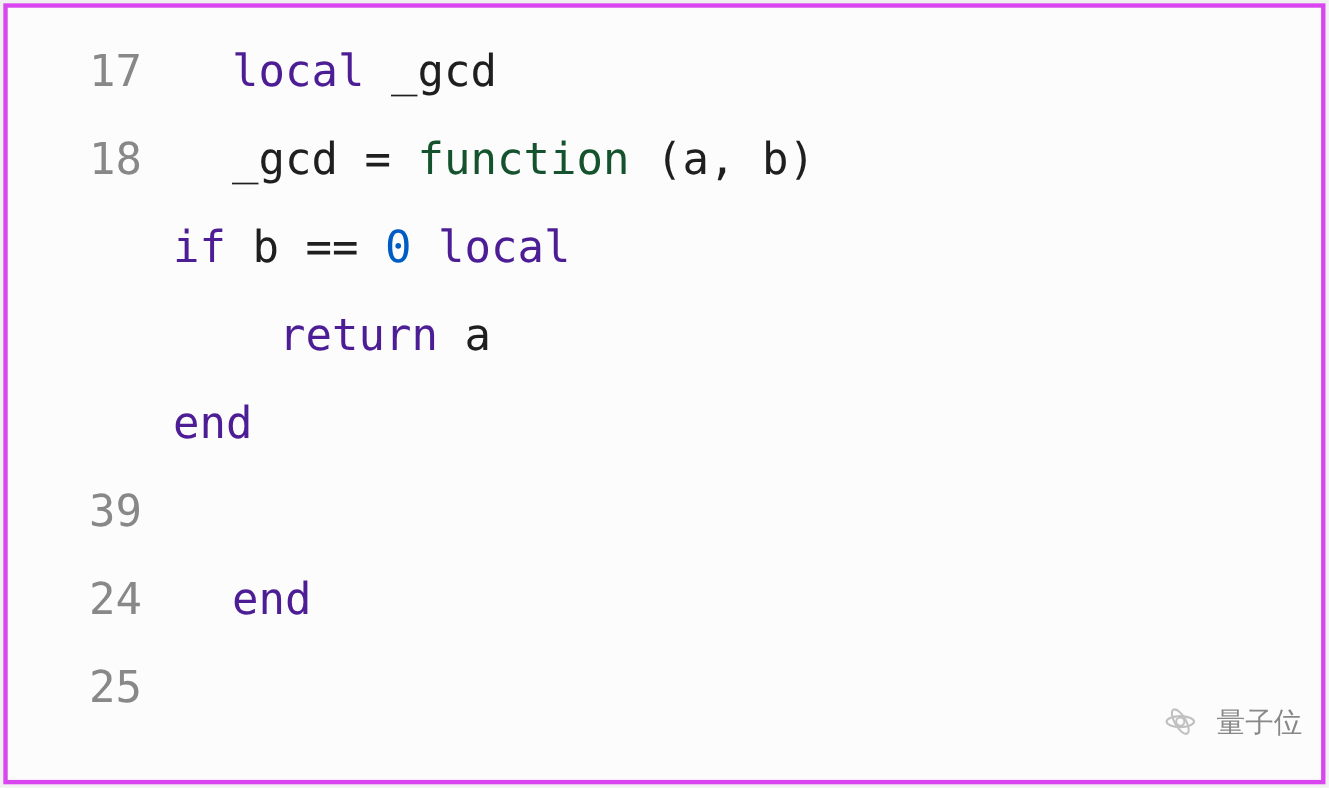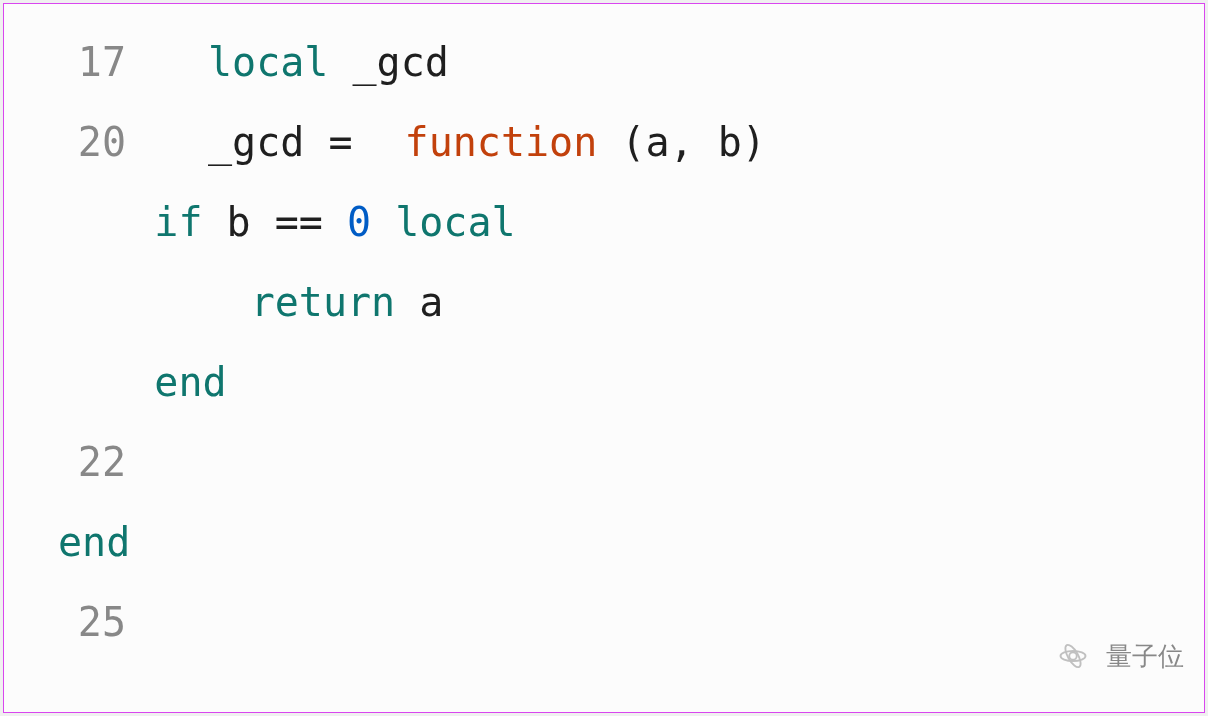--- a/index.html
+++ b/index.html
@@ -8,42 +8,42 @@
       font-family: ui-monospace, 'SF Mono', Menlo, Monaco, Consolas, monospace;
       font-size: 40px;
       line-height: 2.0;
       width: 1208px;
       height: 716px;
       overflow: hidden;
       position: relative;
     }
     .code-container {
       background: #fcfcfc;
-      border: 1px solid #d946ef;
+      border: 4px solid #d946ef;
       margin: 3px;
       height: 710px;
       padding-top: 18px;
     }
     .line {
       display: flex;
       white-space: pre;
     }
     .gutter {
       color: #888888;
       text-align: right;
       width: 150px;
       padding-right: 28px;
       flex-shrink: 0;
       user-select: none;
     }
     .code {
       padding-left: 54px;
     }
-    .tok-keyword { color: #0f766e; }
-    .tok-function { color: #c2410c; margin-left: 28px; }
+    .tok-keyword { color: #4c1d95; }
+    .tok-function { color: #14532d; }
     .tok-ident { color: #1f1f1f; }
     .tok-number { color: #005cc5; }
     .tok-operator { color: #1f1f1f; }
     .tok-call { color: #0a3069; }
     .watermark {
       position: absolute;
       right: 24px;
       bottom: 34px;
       font-family: sans-serif;
       font-size: 26px;
@@ -53,26 +53,26 @@
       gap: 18px;
     }
     .watermark svg { opacity: 0.6; }
   </style>
 </head>
 <body>
 
 <div class="code-container">
   <div id="lines">
       <div class="line"><span class="gutter">17</span><span class="code"><span></span><span class="tok-keyword">local</span><span class="tok-ident"> _gcd</span></span></div>
-      <div class="line"><span class="gutter">20</span><span class="code"><span></span><span class="tok-ident">_gcd </span><span class="tok-operator">=</span><span class="tok-ident"> </span><span class="tok-function">function</span><span class="tok-ident"> (a, b)</span></span></div>
+      <div class="line"><span class="gutter">18</span><span class="code"><span></span><span class="tok-ident">_gcd </span><span class="tok-operator">=</span><span class="tok-ident"> </span><span class="tok-function">function</span><span class="tok-ident"> (a, b)</span></span></div>
       <div class="line"><span class="code"><span>    </span><span class="tok-keyword">if</span><span class="tok-ident"> b </span><span class="tok-operator">==</span><span class="tok-ident"> </span><span class="tok-number">0</span><span class="tok-ident"> </span><span class="tok-keyword">local</span></span></div>
       <div class="line"><span class="code"><span>        </span><span class="tok-keyword">return</span><span class="tok-ident"> a</span></span></div>
       <div class="line"><span class="code"><span>    </span><span class="tok-keyword">end</span></span></div>
-      <div class="line"><span class="gutter">22</span><span class="code"><span></span></span></div>
-      <div class="line"><span class="code"><span></span><span class="tok-keyword">end</span></span></div>
+      <div class="line"><span class="gutter">39</span><span class="code"><span></span></span></div>
+      <div class="line"><span class="gutter">24</span><span class="code"><span></span><span class="tok-keyword">end</span></span></div>
       <div class="line"><span class="gutter">25</span><span class="code"><span></span></span></div>
     </div>
 </div>
 
 <div class="watermark">
   <svg width="30" height="30" viewBox="0 0 24 24" fill="none" stroke="#999" stroke-width="1.5">
     <circle cx="12" cy="12" r="3"></circle>
     <ellipse cx="12" cy="12" rx="10" ry="4"></ellipse>
     <ellipse cx="12" cy="12" rx="10" ry="4" transform="rotate(60 12 12)"></ellipse>
   </svg>

